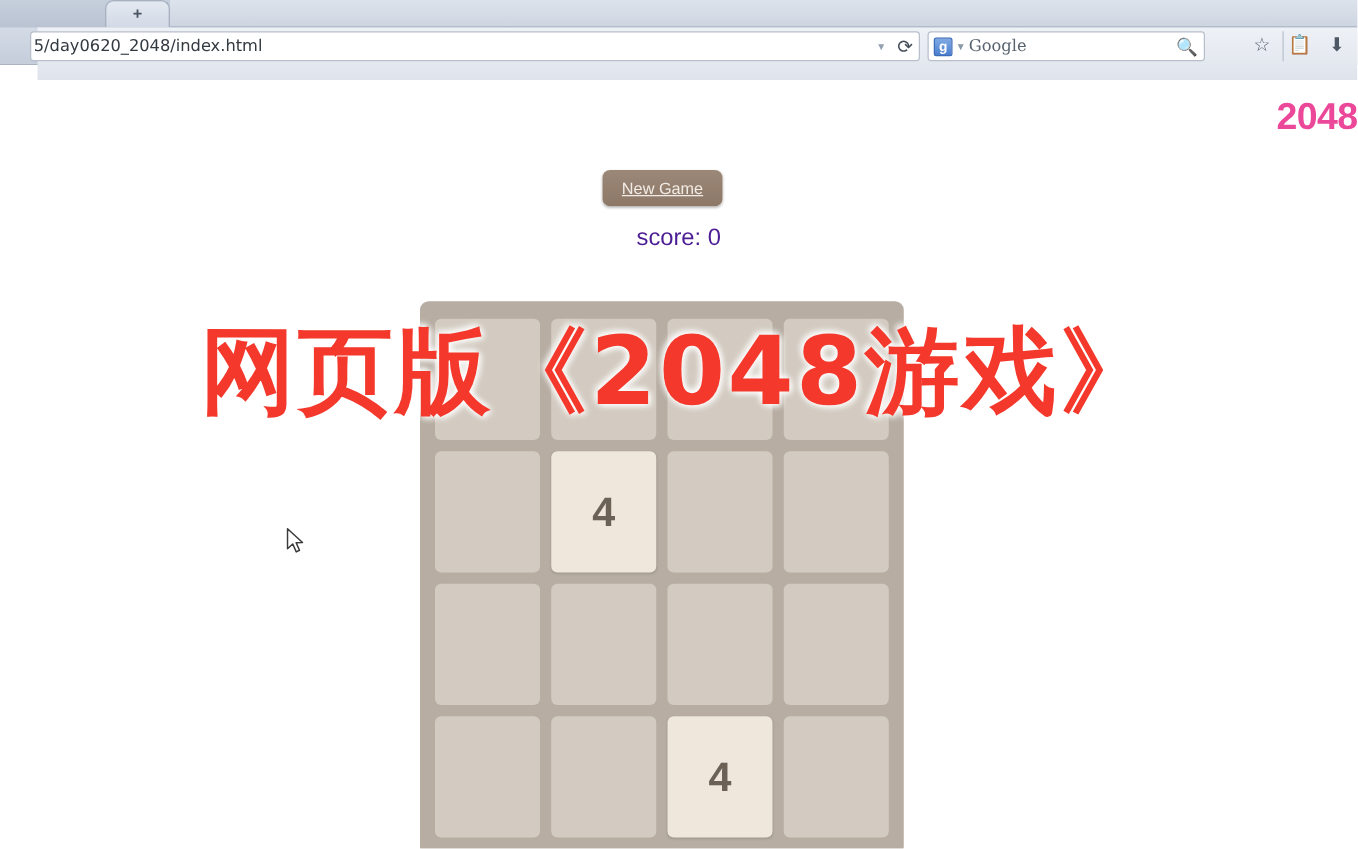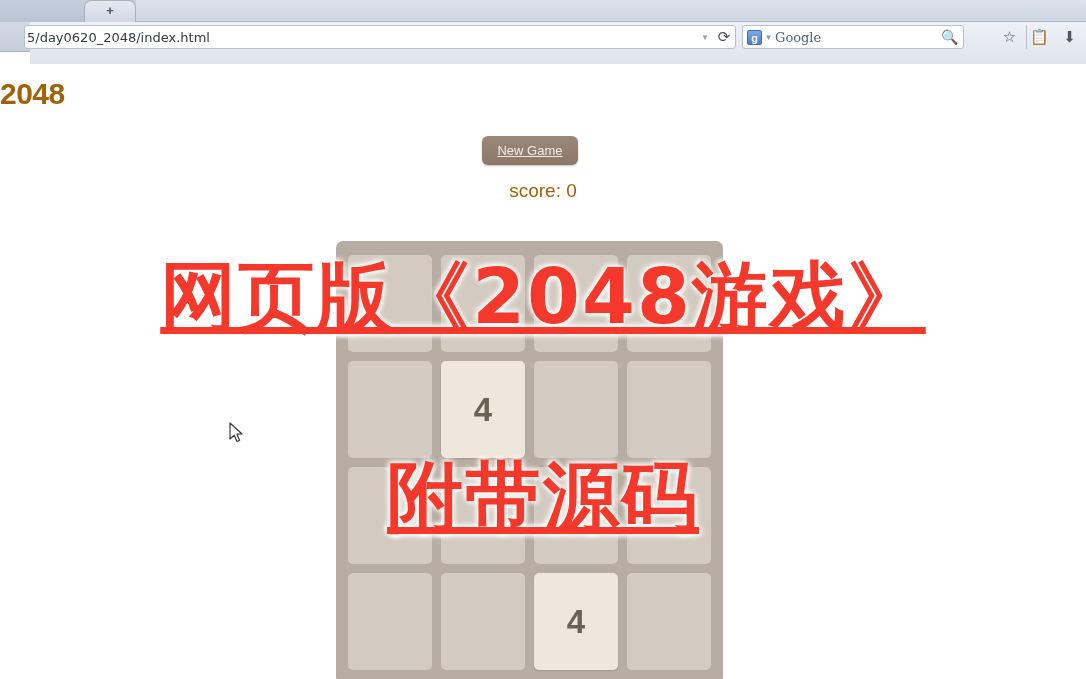--- a/index.html
+++ b/index.html
@@ -195,24 +195,24 @@
     height: 627px;
     background: #ffffff;
     overflow: hidden;
   }
 
   #game-title {
     position: absolute;
     left: 0;
     top: 25px;
     width: 1086px;
-    text-align: left;
+    text-align: right;
     font-size: 30px;
     font-weight: bold;
-    color: #a16207;
+    color: #ec4899;
     font-family: "Liberation Sans", sans-serif;
     letter-spacing: -0.5px;
   }
 
   #new-game-button {
     position: absolute;
     left: 482px;
     top: 84px;
     width: 96px;
     height: 29px;
@@ -227,21 +227,21 @@
     text-decoration: underline;
   }
 
   #score-display {
     position: absolute;
     left: 0;
     top: 128px;
     width: 1086px;
     text-align: center;
     font-size: 19px;
-    color: #a16207;
+    color: #4c1d95;
     font-family: "Liberation Sans", sans-serif;
   }
 
   
   #grid-container {
     position: absolute;
     left: 336px;
     top: 189px;
     width: 387px;
     height: 443px;
@@ -280,21 +280,20 @@
     font-weight: bold;
     font-size: 76px;
     color: #f4392c;
     letter-spacing: 2px;
     pointer-events: none;
     text-shadow:
        0 0 6px rgba(255,255,255,0.95),
        2px 2px 5px rgba(255,255,255,0.85),
       -2px -2px 5px rgba(255,255,255,0.85);
     z-index: 12;
-    text-decoration: underline;
   }
   #watermark-line-1 { top: 195px; }
   #watermark-line-2 { top: 395px; }
 
   
   #mouse-cursor {
     position: absolute;
     left: 229px;
     top: 370px;
     width: 16px;
@@ -359,20 +358,19 @@
         <div class="grid-cell"></div>
         <div class="grid-cell"></div>
         <div class="grid-cell"></div>
         <div class="grid-cell"></div>
         <div class="grid-cell"></div>
         <div class="grid-cell filled">4</div>
         <div class="grid-cell"></div>
       </div>
 
     <div class="watermark" id="watermark-line-1">网页版《2048游戏》</div>
-    <div class="watermark" id="watermark-line-2">附带源码</div>
 
     <svg id="mouse-cursor" viewBox="0 0 16 22">
       <polygon points="1,1 1,17 5.2,13.2 8,19.5 10.6,18.2 7.9,12.2 13,12" fill="#ffffff" stroke="#3a3a3a" stroke-width="1.2" stroke-linejoin="round"></polygon>
     </svg>
 
   </div>
 </div>
 
 </body></html>

